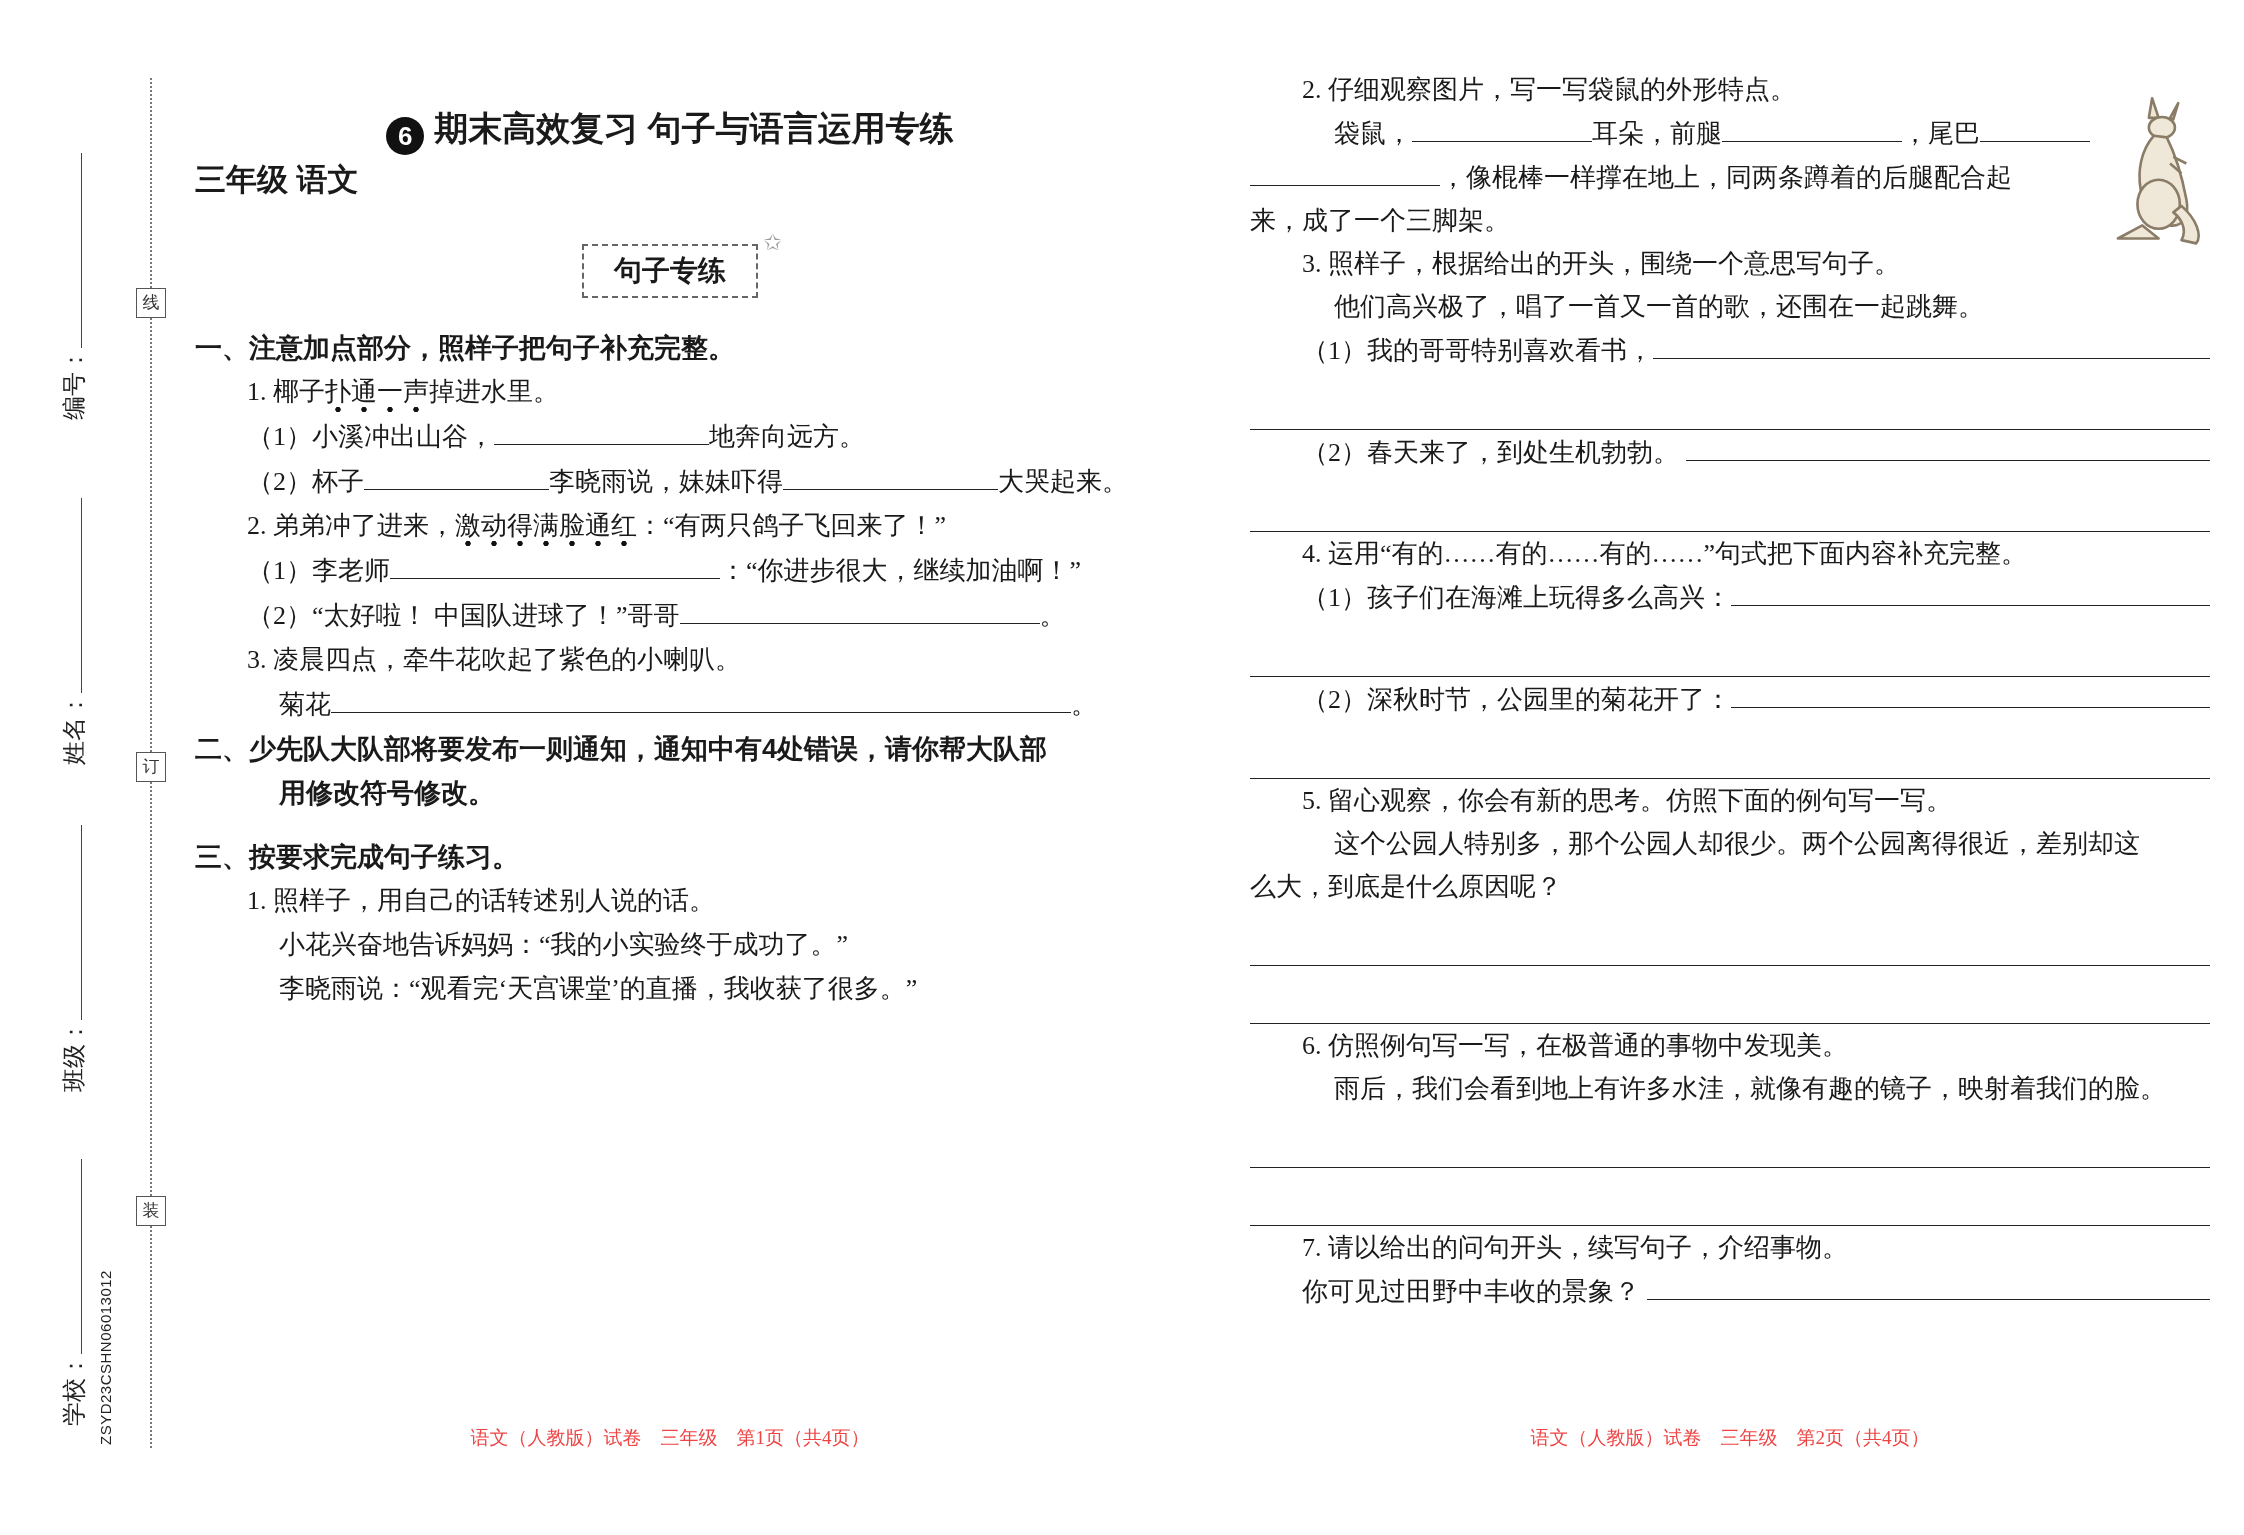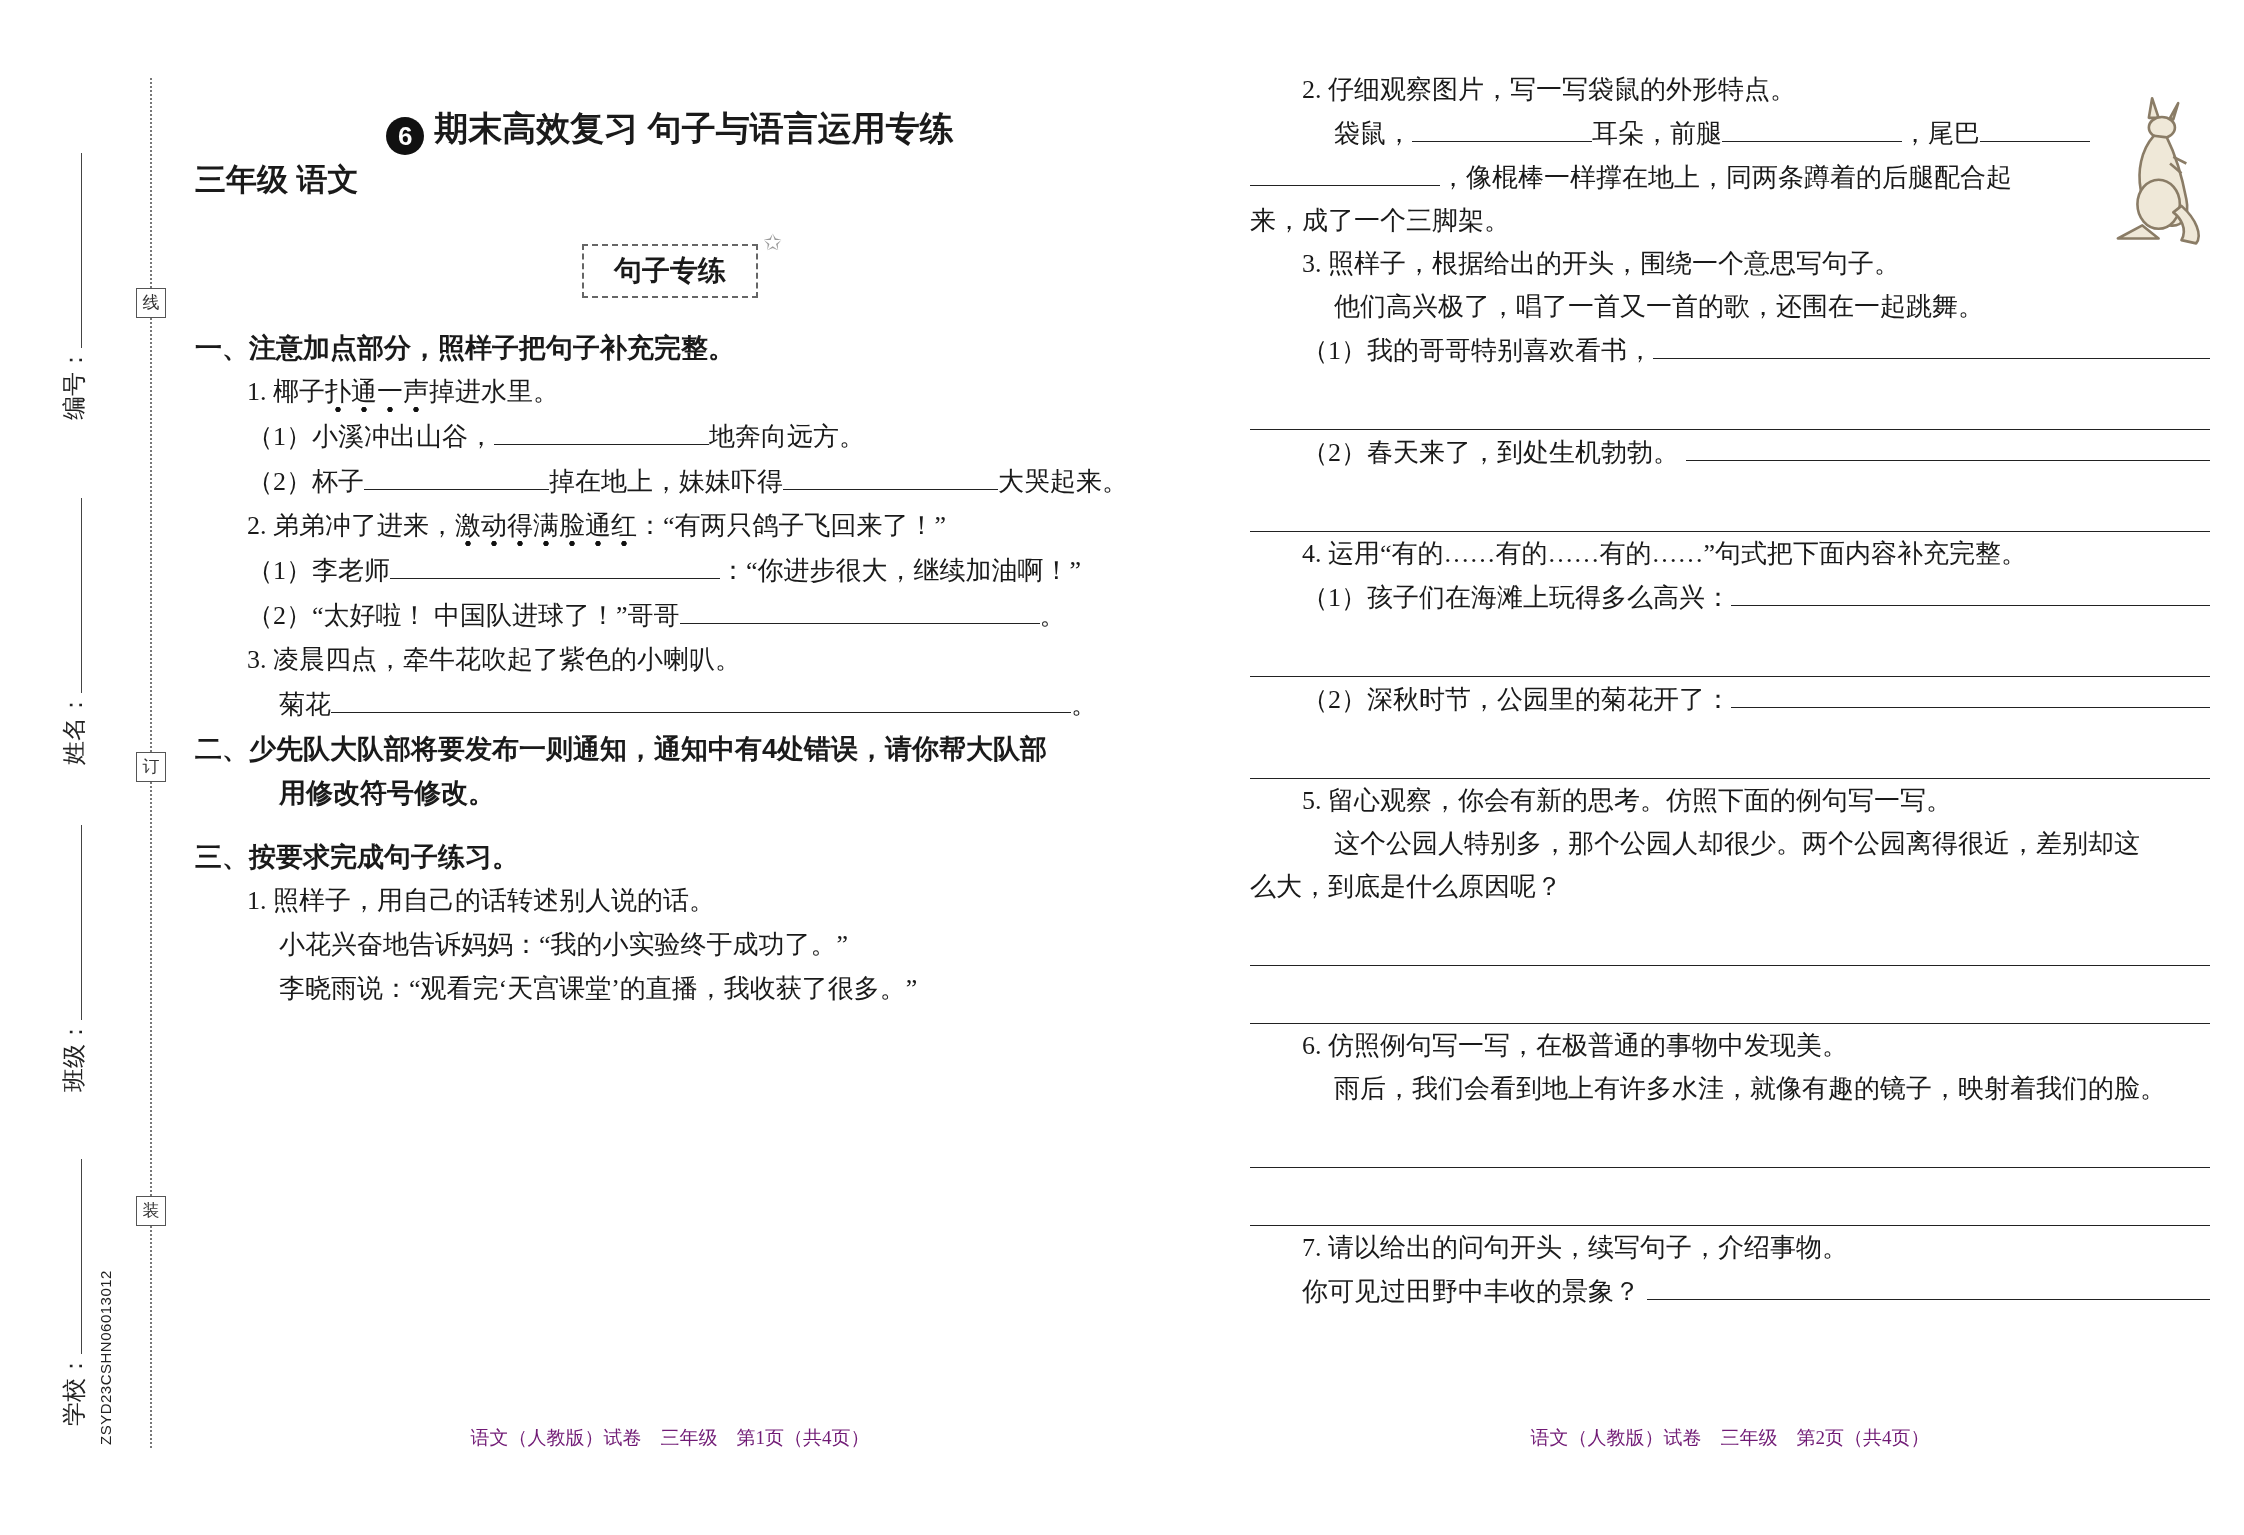--- a/index.html
+++ b/index.html
@@ -55,21 +55,21 @@
 
   
   .notice{border:2px dashed #888;margin-top:10px;padding:8px 30px 12px 16px;}
   .notice-title{text-align:center;font-size:27px;line-height:46px;letter-spacing:10px;}
   .notice-body div{font-size:26px;line-height:72px;font-style:italic;white-space:pre;}
   .notice-body div:first-child{text-indent:28px;}
   .notice-date{text-align:right;font-size:26px;line-height:38px;font-style:italic;padding-right:70px;}
   .notice-sig{text-align:right;font-size:26px;line-height:38px;font-style:italic;padding-right:8px;}
 
   .sec3{margin-top:20px;}
-  .footer{position:absolute;left:0;width:100%;top:1425px;text-align:center;font-size:19px;color:#701a75;}
+  .footer{position:absolute;left:0;width:100%;top:1425px;text-align:center;font-size:19px;color:#ef4444;}
 
   .kangaroo{position:absolute;left:852px;top:95px;}
 </style>
 </head>
 <body>
 
 <div class="sheet">
 
   <div class="binding-line"></div>
   <div class="bmark" style="top:288px">线</div>
@@ -118,21 +118,21 @@
           <span class="txt">掉进水里。</span>
         </div>
         <div class="tline ind1">
           <span class="txt">（1）小溪冲出山谷，</span>
           <span class="blank" style="width: 215px;"></span>
           <span class="txt">地奔向远方。</span>
         </div>
         <div class="tline ind1">
           <span class="txt">（2）杯子</span>
           <span class="blank" style="width: 185px;"></span>
-          <span class="txt">掉在地上，妹妹吓得</span>
+          <span class="txt">李晓雨说，妹妹吓得</span>
           <span class="blank" style="width: 215px;"></span>
           <span class="txt">大哭起来。</span>
         </div>
         <div class="tline ind1">
           <span class="txt">2. 弟弟冲了进来，</span>
           <span class="txt em">激动得满脸通红</span>
           <span class="txt">：“有两只鸽子飞回来了！”</span>
         </div>
         <div class="tline ind1">
           <span class="txt">（1）李老师</span>

